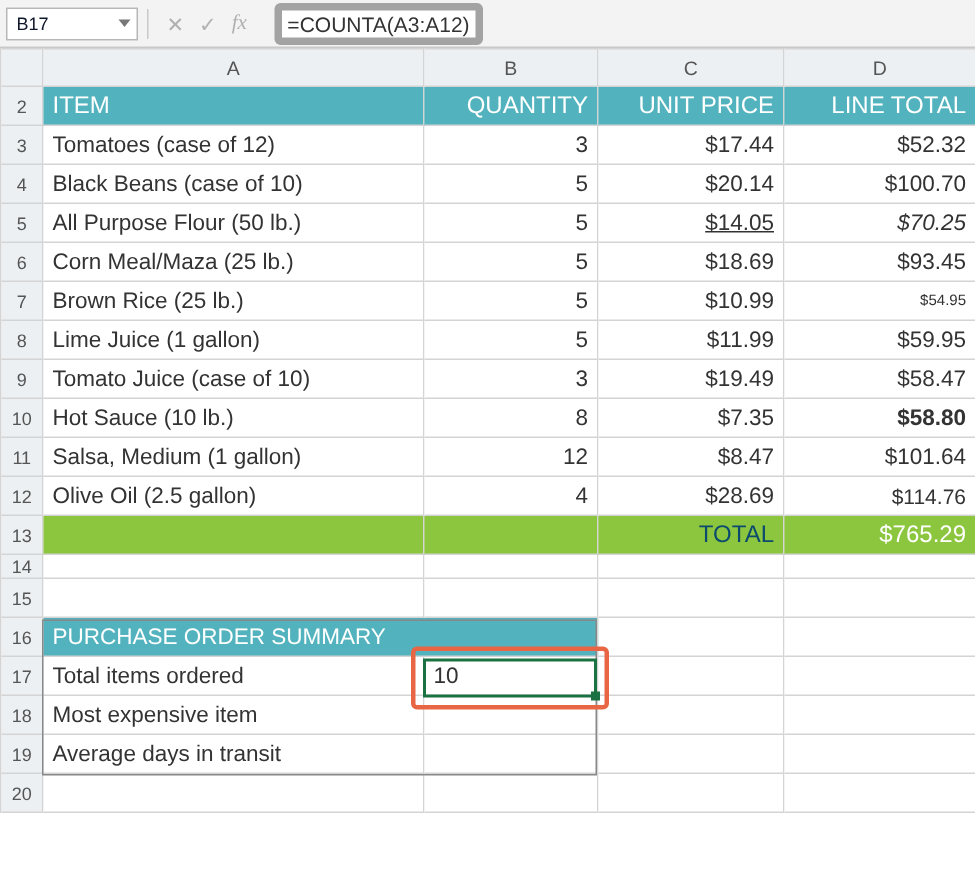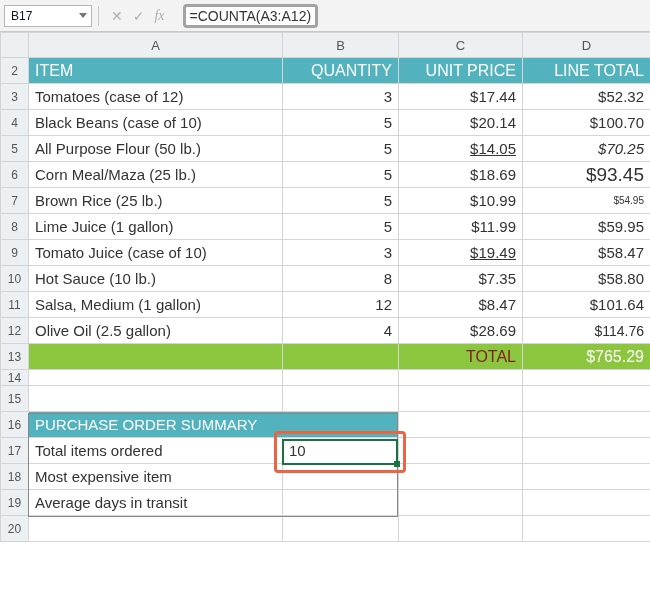--- a/index.html
+++ b/index.html
@@ -42,21 +42,21 @@
   .fb-icon-cancel, .fb-icon-check, .fb-icon-fx { line-height:1; }
   .fb-icon-fx { font-style: italic; font-family: "Times New Roman", serif; }
   .formula-text-wrap {
     flex: 0 0 auto;
     display:flex;
     align-items:center;
     height:26px;
     padding:0 6px;
   }
   .formula-hl {
-    border: 3px solid #a3a3a3;
+    border: 5px solid #a3a3a3;
     border-radius: 4px;
     padding: 1px 4px;
     font-size: 14px;
     color: #333;
     background:#fff;
   }
   .sheet {
     display: grid;
     grid-template-columns: 28px 254px 116px 124px 128px;
     border-left: 1px solid #d4d4d4;
@@ -174,62 +174,62 @@
   <div class="cell row-header">5</div>
   <div class="cell" style="font-size:15px;">All Purpose Flour (50 lb.)</div>
   <div class="cell" style="justify-content:flex-end;font-size:15px;">5</div>
   <div class="cell" style="justify-content:flex-end;font-size:15px;text-decoration:underline;">$14.05</div>
   <div class="cell" style="justify-content:flex-end;font-size:15px;font-style:italic;">$70.25</div>
 
   <div class="cell row-header">6</div>
   <div class="cell" style="font-size:15px;">Corn Meal/Maza (25 lb.)</div>
   <div class="cell" style="justify-content:flex-end;font-size:15px;">5</div>
   <div class="cell" style="justify-content:flex-end;font-size:15px;">$18.69</div>
-  <div class="cell" style="justify-content:flex-end;font-size:19px;text-align:right;">$93.45</div>
+  <div class="cell" style="justify-content:flex-end;font-size:15px;text-align:right;">$93.45</div>
 
   <div class="cell row-header">7</div>
   <div class="cell" style="font-size:15px;">Brown Rice (25 lb.)</div>
   <div class="cell" style="justify-content:flex-end;font-size:15px;">5</div>
   <div class="cell" style="justify-content:flex-end;font-size:15px;">$10.99</div>
   <div class="cell" style="justify-content:flex-end;font-size:10px;">$54.95</div>
 
   <div class="cell row-header">8</div>
   <div class="cell" style="font-size:15px;">Lime Juice (1 gallon)</div>
   <div class="cell" style="justify-content:flex-end;font-size:15px;">5</div>
   <div class="cell" style="justify-content:flex-end;font-size:15px;">$11.99</div>
   <div class="cell" style="justify-content:flex-end;font-size:15px;">$59.95</div>
 
   <div class="cell row-header">9</div>
   <div class="cell" style="font-size:15px;">Tomato Juice (case of 10)</div>
   <div class="cell" style="justify-content:flex-end;font-size:15px;">3</div>
-  <div class="cell" style="justify-content:flex-end;font-size:15px;text-decoration:underline;">$19.49</div>
+  <div class="cell" style="justify-content:flex-end;font-size:15px;">$19.49</div>
   <div class="cell" style="justify-content:flex-end;font-size:15px;">$58.47</div>
 
   <div class="cell row-header">10</div>
   <div class="cell" style="font-size:15px;">Hot Sauce (10 lb.)</div>
   <div class="cell" style="justify-content:flex-end;font-size:15px;">8</div>
   <div class="cell" style="justify-content:flex-end;font-size:15px;">$7.35</div>
-  <div class="cell" style="justify-content:flex-end;font-size:15px;">$58.80</div>
+  <div class="cell" style="justify-content:flex-end;font-size:15px;font-weight:bold;">$58.80</div>
 
   <div class="cell row-header">11</div>
   <div class="cell" style="font-size:15px;">Salsa, Medium (1 gallon)</div>
   <div class="cell" style="justify-content:flex-end;font-size:15px;">12</div>
   <div class="cell" style="justify-content:flex-end;font-size:15px;">$8.47</div>
   <div class="cell" style="justify-content:flex-end;font-size:15px;">$101.64</div>
 
   <div class="cell row-header">12</div>
   <div class="cell" style="font-size:15px;">Olive Oil (2.5 gallon)</div>
   <div class="cell" style="justify-content:flex-end;font-size:15px;">4</div>
   <div class="cell" style="justify-content:flex-end;font-size:15px;">$28.69</div>
   <div class="cell" style="justify-content:flex-end;font-size:14px;">$114.76</div>
 
   <div class="cell row-header">13</div>
   <div class="cell" style="background:#8cc63f;"></div>
   <div class="cell" style="background:#8cc63f;"></div>
-  <div class="cell" style="background:#8cc63f;color:#7f1d1d;justify-content:flex-end;font-size:16px;">TOTAL</div>
+  <div class="cell" style="background:#8cc63f;color:#0c4a6e;justify-content:flex-end;font-size:16px;">TOTAL</div>
   <div class="cell" style="background:#8cc63f;color:#fff;justify-content:flex-end;font-size:16px;">$765.29</div>
 
   <div class="cell row-header short">14</div>
   <div class="cell short"></div>
   <div class="cell short"></div>
   <div class="cell short"></div>
   <div class="cell short"></div>
 
   <div class="cell row-header">15</div>
   <div class="cell"></div>

